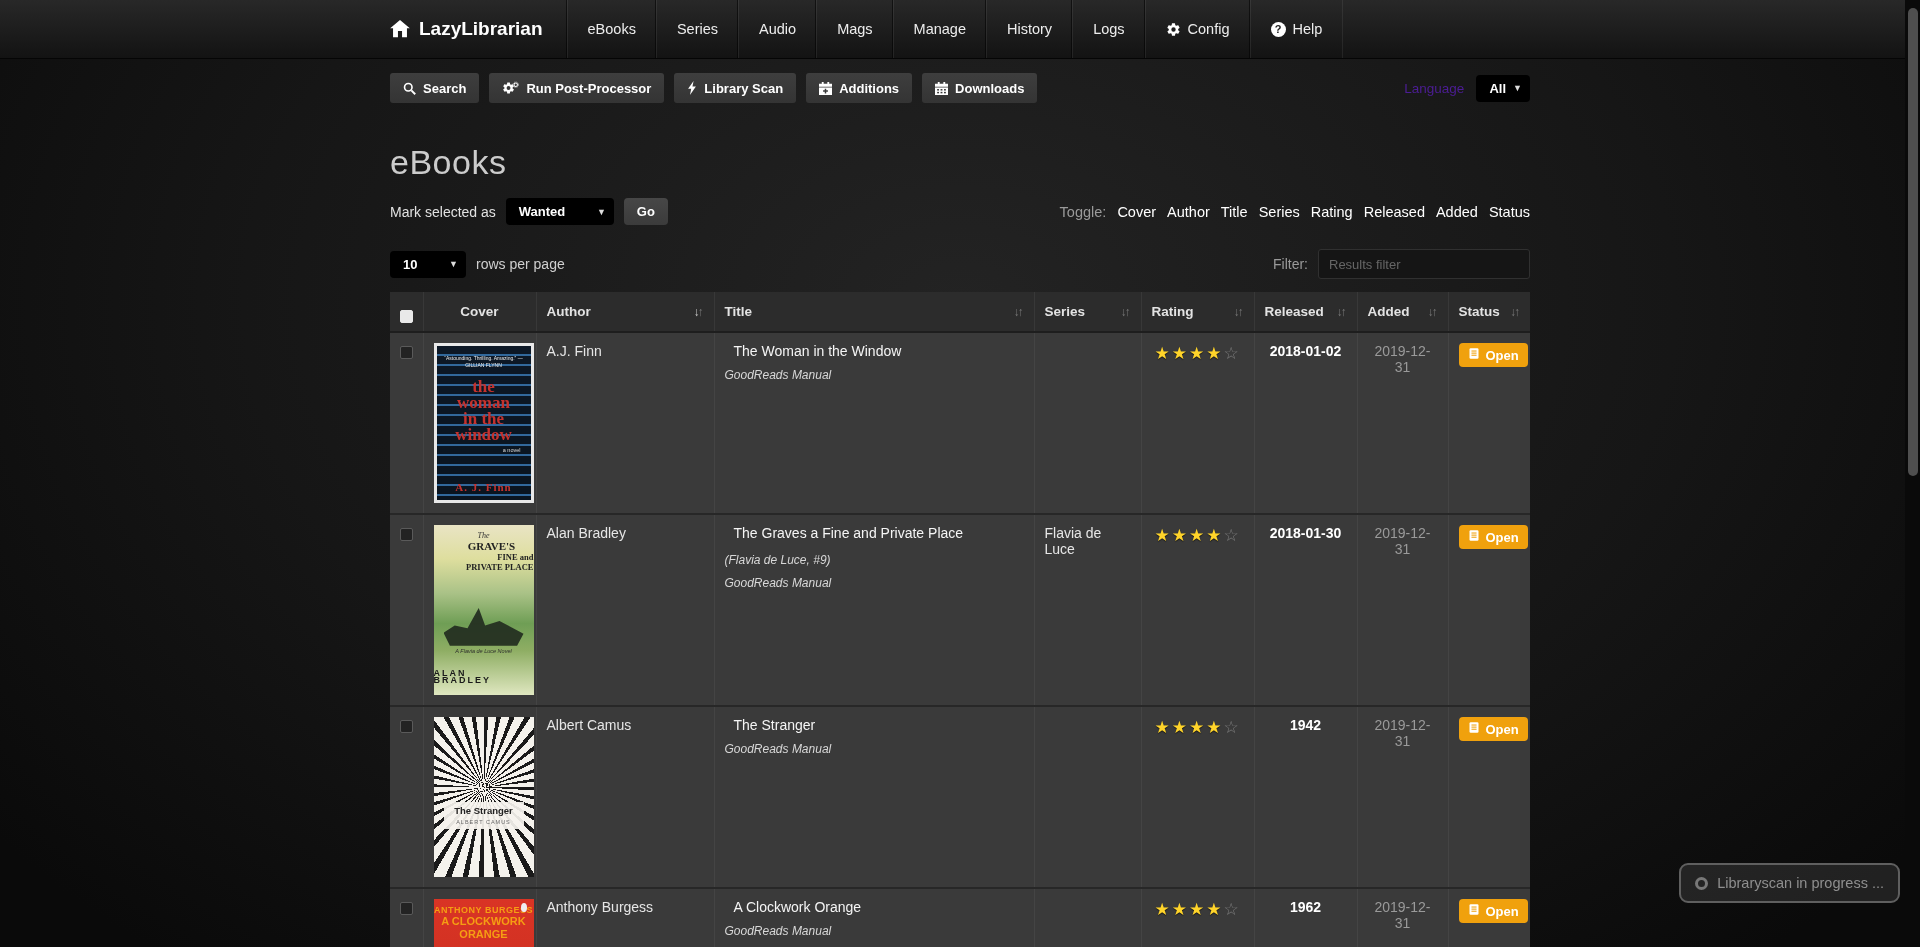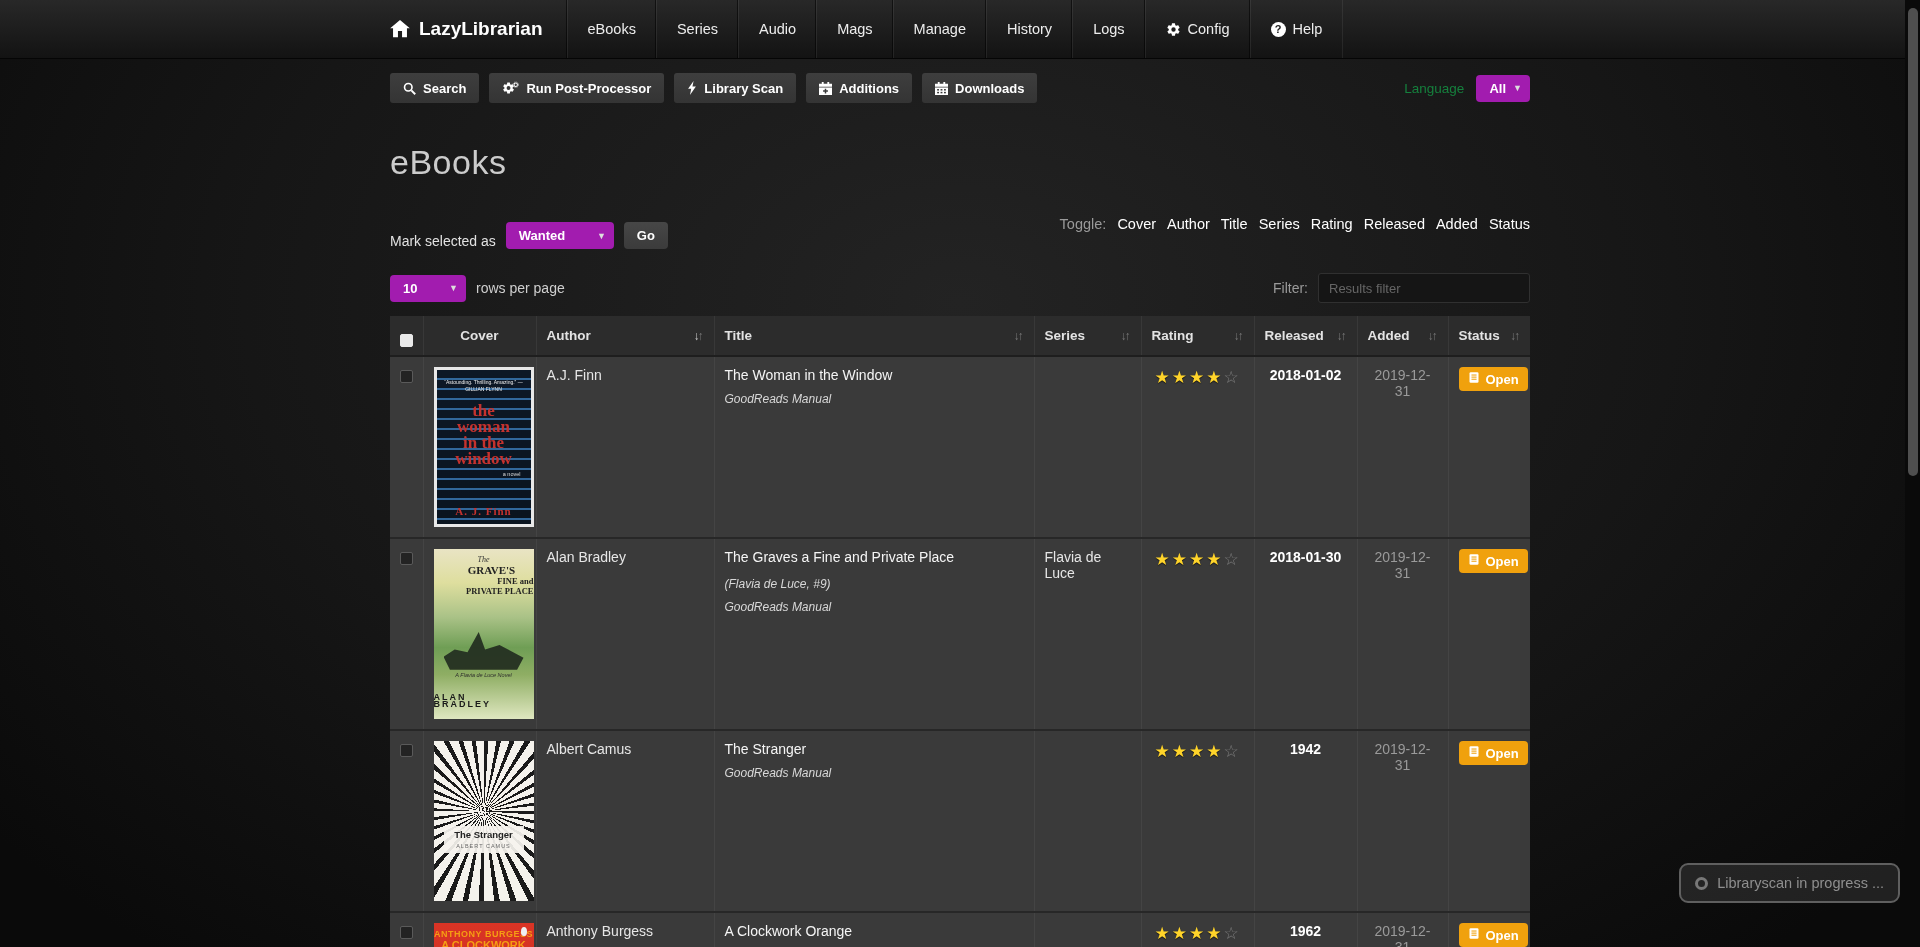--- a/index.html
+++ b/index.html
@@ -20,29 +20,29 @@
   .nav-item:last-child { border-right:1px solid rgba(255,255,255,.07); }
   .icon svg { display:block; }
 
   
   .toolbar-row { display:flex; justify-content:space-between; align-items:center; padding-top:14px; }
   .toolbar-buttons { display:flex; gap:10px; }
   .tbtn { display:inline-flex; align-items:center; gap:7px; background:linear-gradient(#3e3e3e,#343434); color:#fff;
           border:none; border-radius:3px; height:30px; padding:0 13px; font-size:13px; font-weight:600; cursor:pointer;
           font-family:inherit; }
   .language { display:flex; align-items:center; gap:12px; }
-  .lang-label { font-size:13.5px; color:#15803d; }
-  .select { position:relative; background:#a21caf; color:#fff; font-weight:bold; font-size:13px; border-radius:4px;
+  .lang-label { font-size:13.5px; color:#4c1d95; }
+  .select { position:relative; background:#000000; color:#fff; font-weight:bold; font-size:13px; border-radius:4px;
             padding:6px 24px 6px 13px; cursor:pointer; min-width:52px; }
   .select .caret { position:absolute; right:8px; top:50%; transform:translateY(-50%); font-size:9px; color:#ddd; }
 
   
   h1.page-title { font-size:34px; font-weight:500; color:#cccccc; margin-top:40px; letter-spacing:.5px; }
   .mark-row { display:flex; justify-content:space-between; align-items:center; margin-top:16px; }
-  .mark-left { display:flex; align-items:flex-end; gap:10px; font-size:14px; color:#e2e2e2;margin-top:24px; }
+  .mark-left { display:flex; align-items:center; gap:10px; font-size:14px; color:#e2e2e2; }
   .go-btn { background:linear-gradient(#474747,#3b3b3b); color:#fff; border:none; border-radius:4px; padding:6px 13px;
             font-size:13px; font-weight:600; cursor:pointer; font-family:inherit; }
   .toggle-group { display:flex; align-items:center; gap:11px; font-size:14.5px; }
   .toggle-label { color:#9a9a9a; }
   .toggle-link { color:#fff; text-decoration:none; cursor:pointer; }
 
   .controls-row { display:flex; justify-content:space-between; align-items:center; margin-top:24px; }
   .rpp { display:flex; align-items:center; gap:10px; font-size:14px; color:#cfcfcf; }
   .rpp .select { min-width:76px; }
   .filter-box { display:flex; align-items:center; gap:10px; }
@@ -61,21 +61,21 @@
   .sort { color:#787878; font-size:12px; white-space:nowrap; }
   .sort .u { margin-left:-2px; }
   .sort.active .d { color:#c9c9c9; }
   .grid td { background:#3a3a3a; vertical-align:top; padding:10px 10px; font-size:14px; color:#e6e6e6;
              border-left:1px solid rgba(255,255,255,.055); border-top:2px solid #272727; }
   .grid td:first-child { border-left:none; }
   td.col-check, th.col-check { text-align:center; padding-top:13px; }
   .cb { appearance:none; -webkit-appearance:none; width:13px; height:13px; background:#232323; border:1px solid #5a5a5a;
         border-radius:2px; cursor:pointer; display:inline-block; }
   .cb.light { background:#e9e9e9; border-color:#e9e9e9; }
-  .title-link { color:#f5f5f5; text-decoration:none; cursor:pointer; display:inline-block; }
+  .title-link { color:#f5f5f5; text-decoration:none; cursor:pointer; display:inline-block; margin-left:9px; }
   .sub { font-style:italic; font-size:12px; color:#d8d8d8; margin-top:9px; }
   .sub.note { margin-top:12px; }
   .stars { font-size:17px; letter-spacing:2px; white-space:nowrap; }
   .star.on { color:#ffd42a; text-shadow:0 1px 1px rgba(0,0,0,.6); }
   .star.off { color:#7d7d7d; }
   td.col-rating { padding-left:13px; }
   td.col-released { text-align:center; color:#fff; font-weight:bold; }
   td.col-added { text-align:center; color:#9a9a9a; }
   .open-btn { display:inline-flex; align-items:center; gap:6px; background:#f0a10d; color:#fff; font-size:13px; font-weight:bold;
               border-radius:4px; padding:4px 9px; cursor:pointer; text-decoration:none; }

